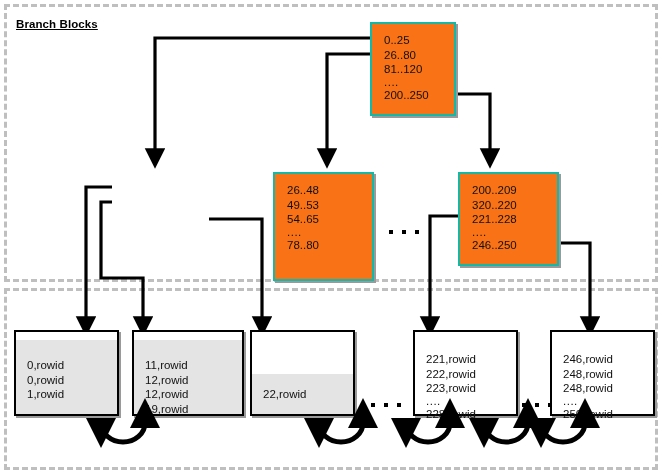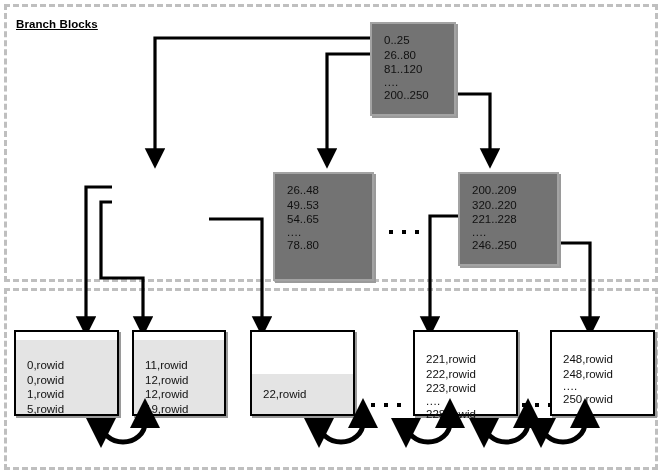--- a/index.html
+++ b/index.html
@@ -33,22 +33,22 @@
     letter-spacing: 0.1px;
     white-space: nowrap;
   }
   #branch-label { left: 16px; top: 18px; text-decoration: underline; }
   #leaf-label   { left: 16px; top: 301px; margin-top: 32px; }
 
   
   .node {
     position: absolute;
     box-sizing: border-box;
-    border: 2px solid #a3a3a3;
-    background: #737373;
+    border: 2px solid #14b8a6;
+    background: #f97316;
     box-shadow: 2px 2px 0 0 #9a9a9a;
     z-index: 5;
   }
   .node .lines {
     position: absolute;
     left: 12px;
     top: 9px;
     right: 4px;
     font-size: 11.5px;
     line-height: 14.6px;
@@ -196,25 +196,24 @@
     <i></i>
     <i></i>
   </div>
 
   <div class="leaf" id="leaf-1" style="left:14px; top:330px; width:105px; height:86px;">
     <div class="fill" style="height:74px;"></div>
     <div class="lines" style="top:26px;">
       <span>0,rowid</span>
       <span>0,rowid</span>
       <span>1,rowid</span>
-      <span>5,rowid</span>
-    </div>
-  </div>
-
-  <div class="leaf" id="leaf-2" style="left:132px; top:330px; width:94px; height:86px;">
+    </div>
+  </div>
+
+  <div class="leaf" id="leaf-2" style="left:132px; top:330px; width:112px; height:86px;">
     <div class="fill" style="height:74px;"></div>
     <div class="lines" style="top:26px;">
       <span>11,rowid</span>
       <span>12,rowid</span>
       <span>12,rowid</span>
       <span>19,rowid</span>
     </div>
   </div>
 
   <div class="leaf" id="leaf-3" style="left:250px; top:330px; width:105px; height:86px;">
@@ -229,20 +228,21 @@
       <span>221,rowid</span>
       <span>222,rowid</span>
       <span>223,rowid</span>
       <span class="ell">....</span>
       <span>228,rowid</span>
     </div>
   </div>
 
   <div class="leaf" id="leaf-5" style="left:550px; top:330px; width:105px; height:86px;">
     <div class="lines" style="top:20px;">
+      <span>246,rowid</span>
       <span>248,rowid</span>
       <span>248,rowid</span>
       <span class="ell">....</span>
       <span>250,rowid</span>
     </div>
   </div>
 
   <div class="dots" style="left:371px; top:403px;">
     <i></i>
     <i></i>

